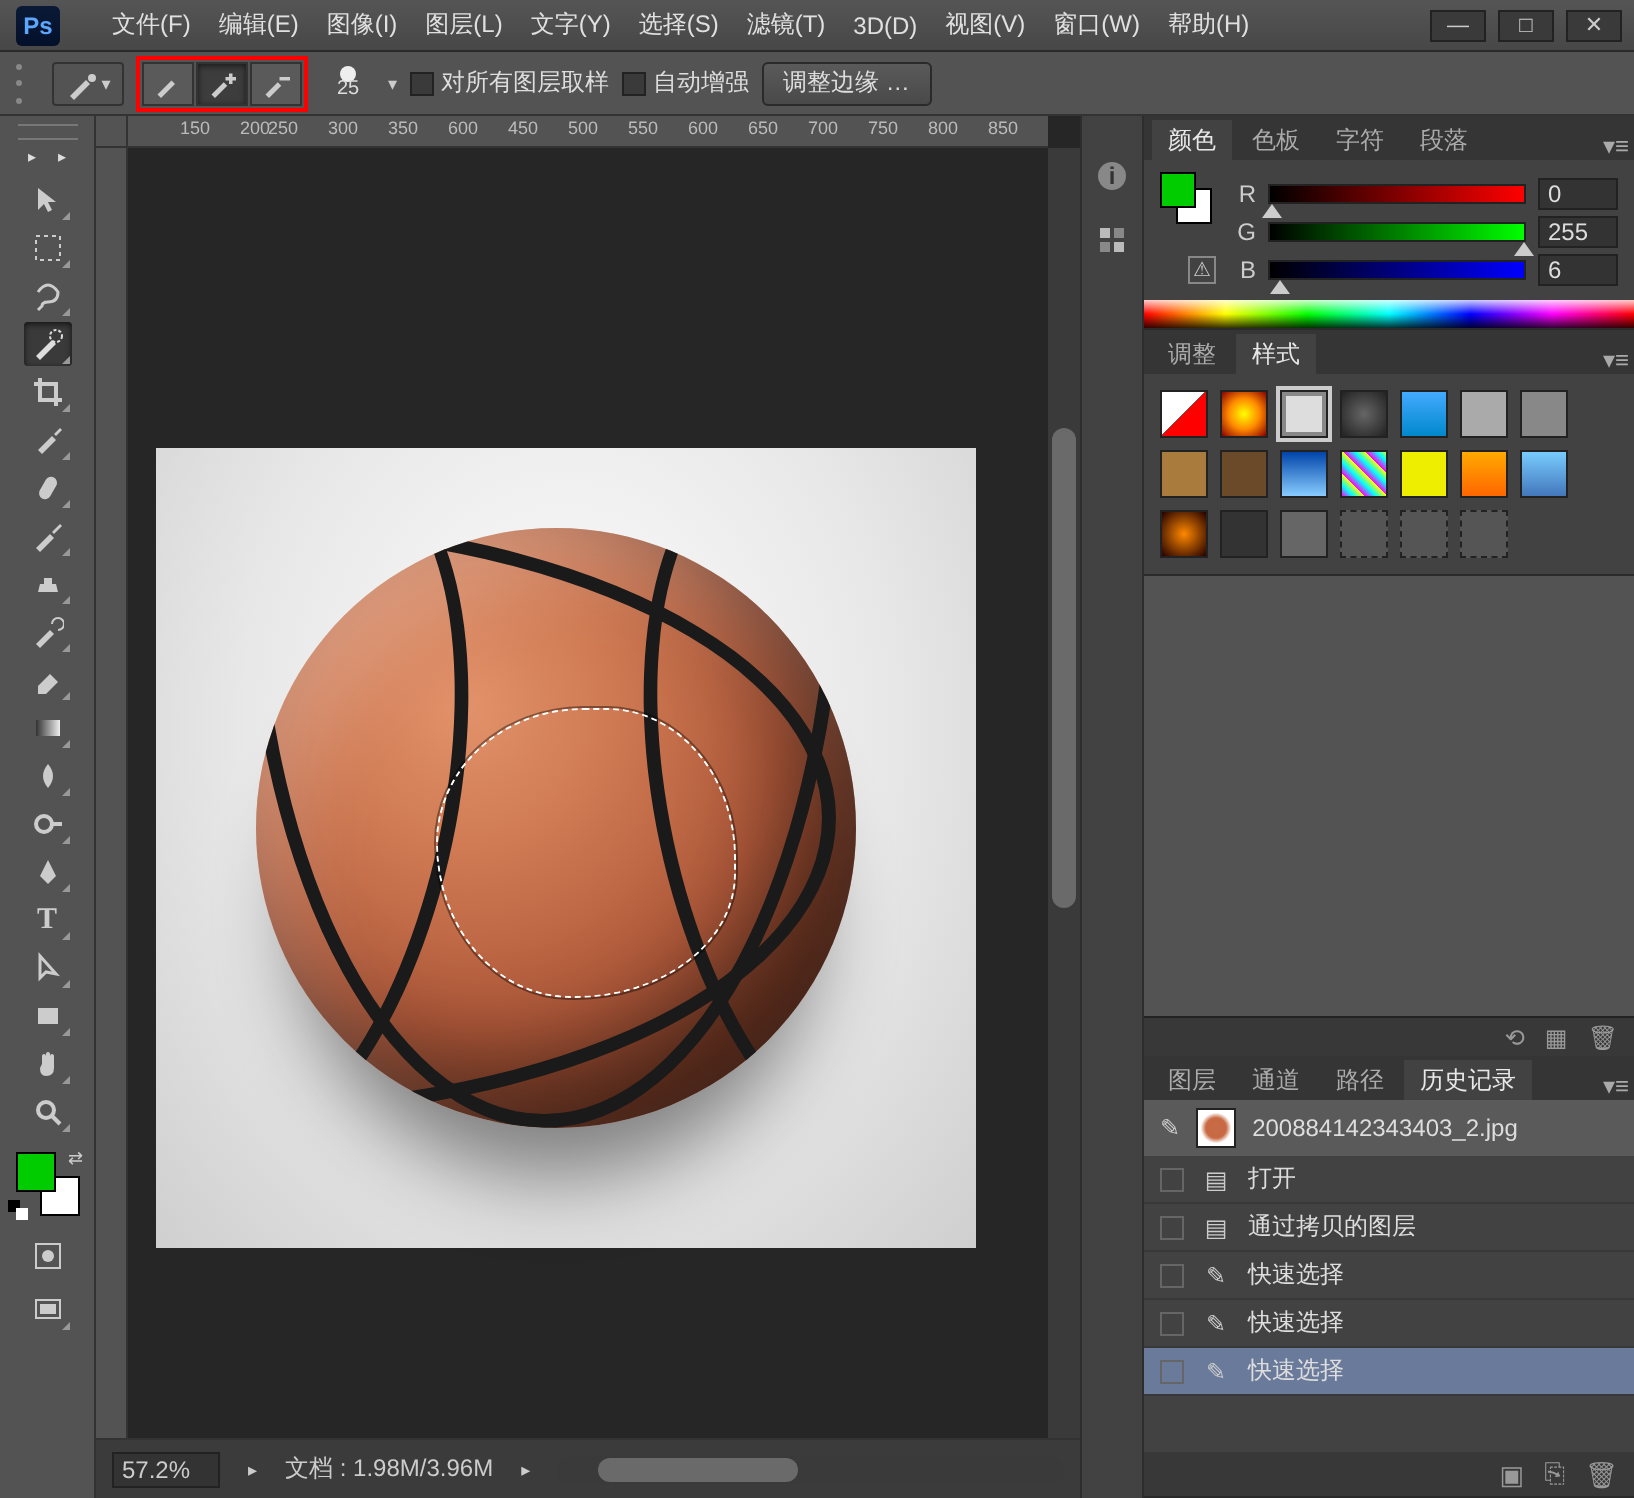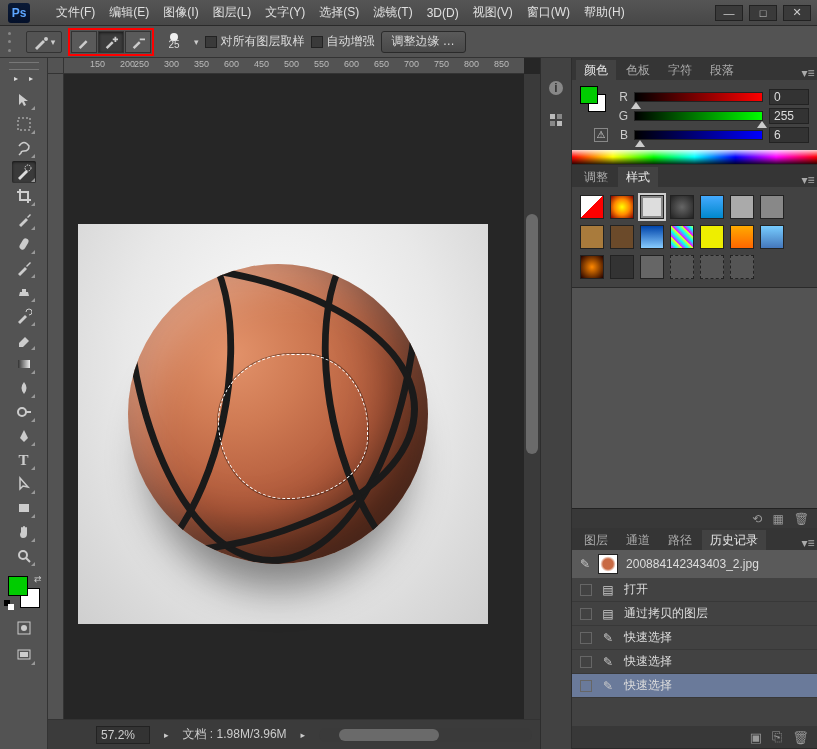--- a/index.html
+++ b/index.html
@@ -66,21 +66,21 @@
   .seam2 { width:600px; height:300px; border:7px solid #1a1a1a; border-radius:50%; left:-310px; top:-5px;}
   .seam3 { width:170px; height:360px; border:7px solid #1a1a1a; border-radius:50%; left:-70px; top:-40px; transform:rotate(12deg);}
   .seam4 { width:170px; height:360px; border:7px solid #1a1a1a; border-radius:50%; right:-70px; top:-40px; transform:rotate(-12deg);}
   .selection-ants { position:absolute; left:90px; top:90px; width:150px; height:145px;
     border-radius: 55% 48% 60% 50% / 52% 58% 48% 60%;
     border: 1px dashed #fff;
     box-shadow: 0 0 0 1px rgba(0,0,0,.4);}
   .scroll-v { position:absolute; right:0; top:16px; bottom:30px; width:16px; background:#3a3a3a;}
   .scroll-thumb-v { position:absolute; left:2px; right:2px; top:140px; height:240px; background:#6a6a6a; border-radius:6px;}
   .status-bar { position:absolute; bottom:0; left:0; right:0; height:30px; background:#3b3b3b; display:flex; align-items:center; padding:0 8px; gap:14px; color:#ccc; border-top:1px solid #333;}
-  .zoom-field { width:54px; height:18px; background:#333; border:1px solid #222; padding:0 4px; display:flex;align-items:center;margin-left:40px;}
+  .zoom-field { width:54px; height:18px; background:#333; border:1px solid #222; padding:0 4px; display:flex;align-items:center;}
   .scroll-h { flex:1; height:14px; background:#3a3a3a; position:relative; border-radius:7px; max-width:260px;}
   .scroll-thumb-h { position:absolute; top:1px; bottom:1px; left:20px; width:100px; background:#6a6a6a; border-radius:6px;}
   
   
   .icon-strip { width: 32px; background:#424242; border-left:1px solid #2d2d2d; border-right:1px solid #2d2d2d; display:flex; flex-direction:column; align-items:center; padding-top:20px; gap:12px;}
   .strip-ico { width:20px;height:20px; color:#bbb; display:flex;align-items:center;justify-content:center;}
   
   
   .right-col { width: 245px; background:#535353; display:flex; flex-direction:column;}
   .panel { border-bottom: 1px solid #2a2a2a; background:#424242;}

